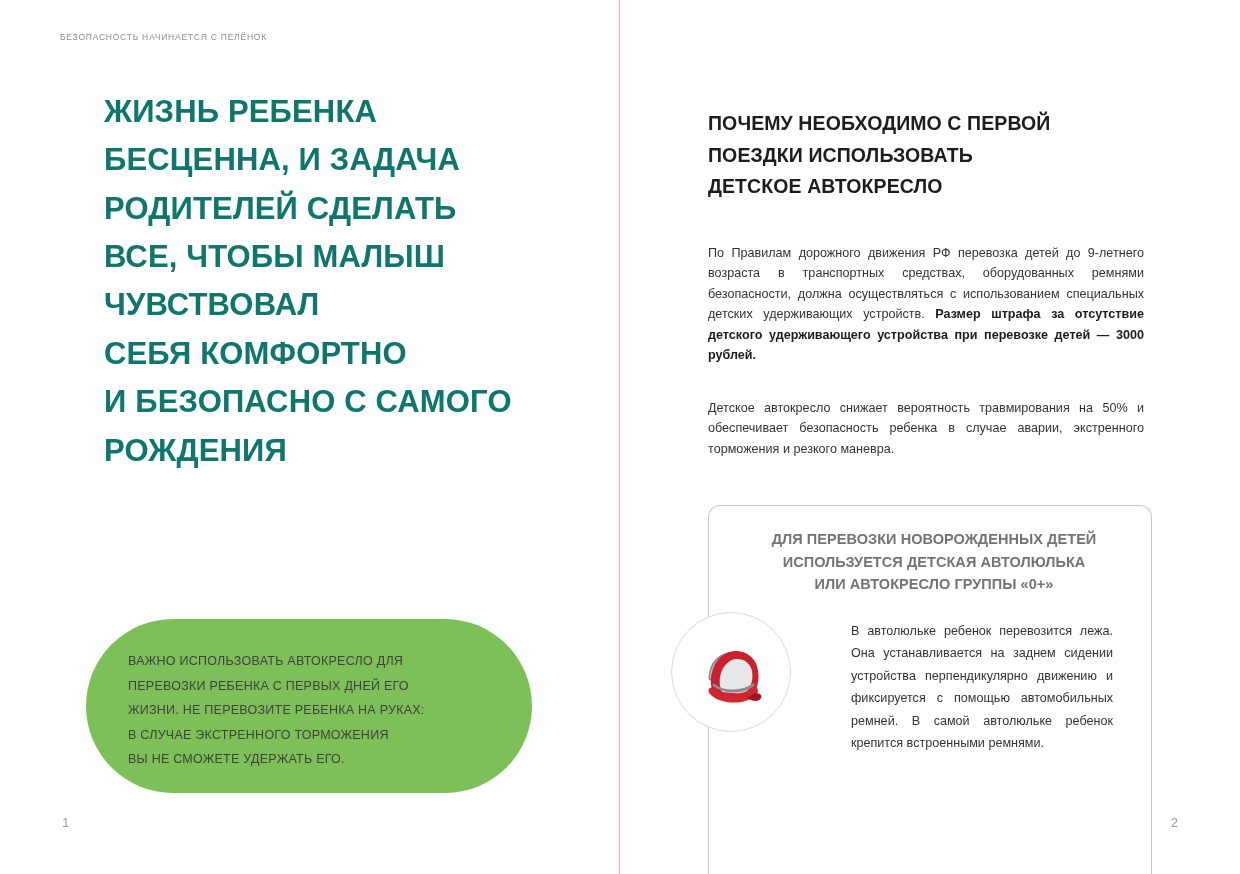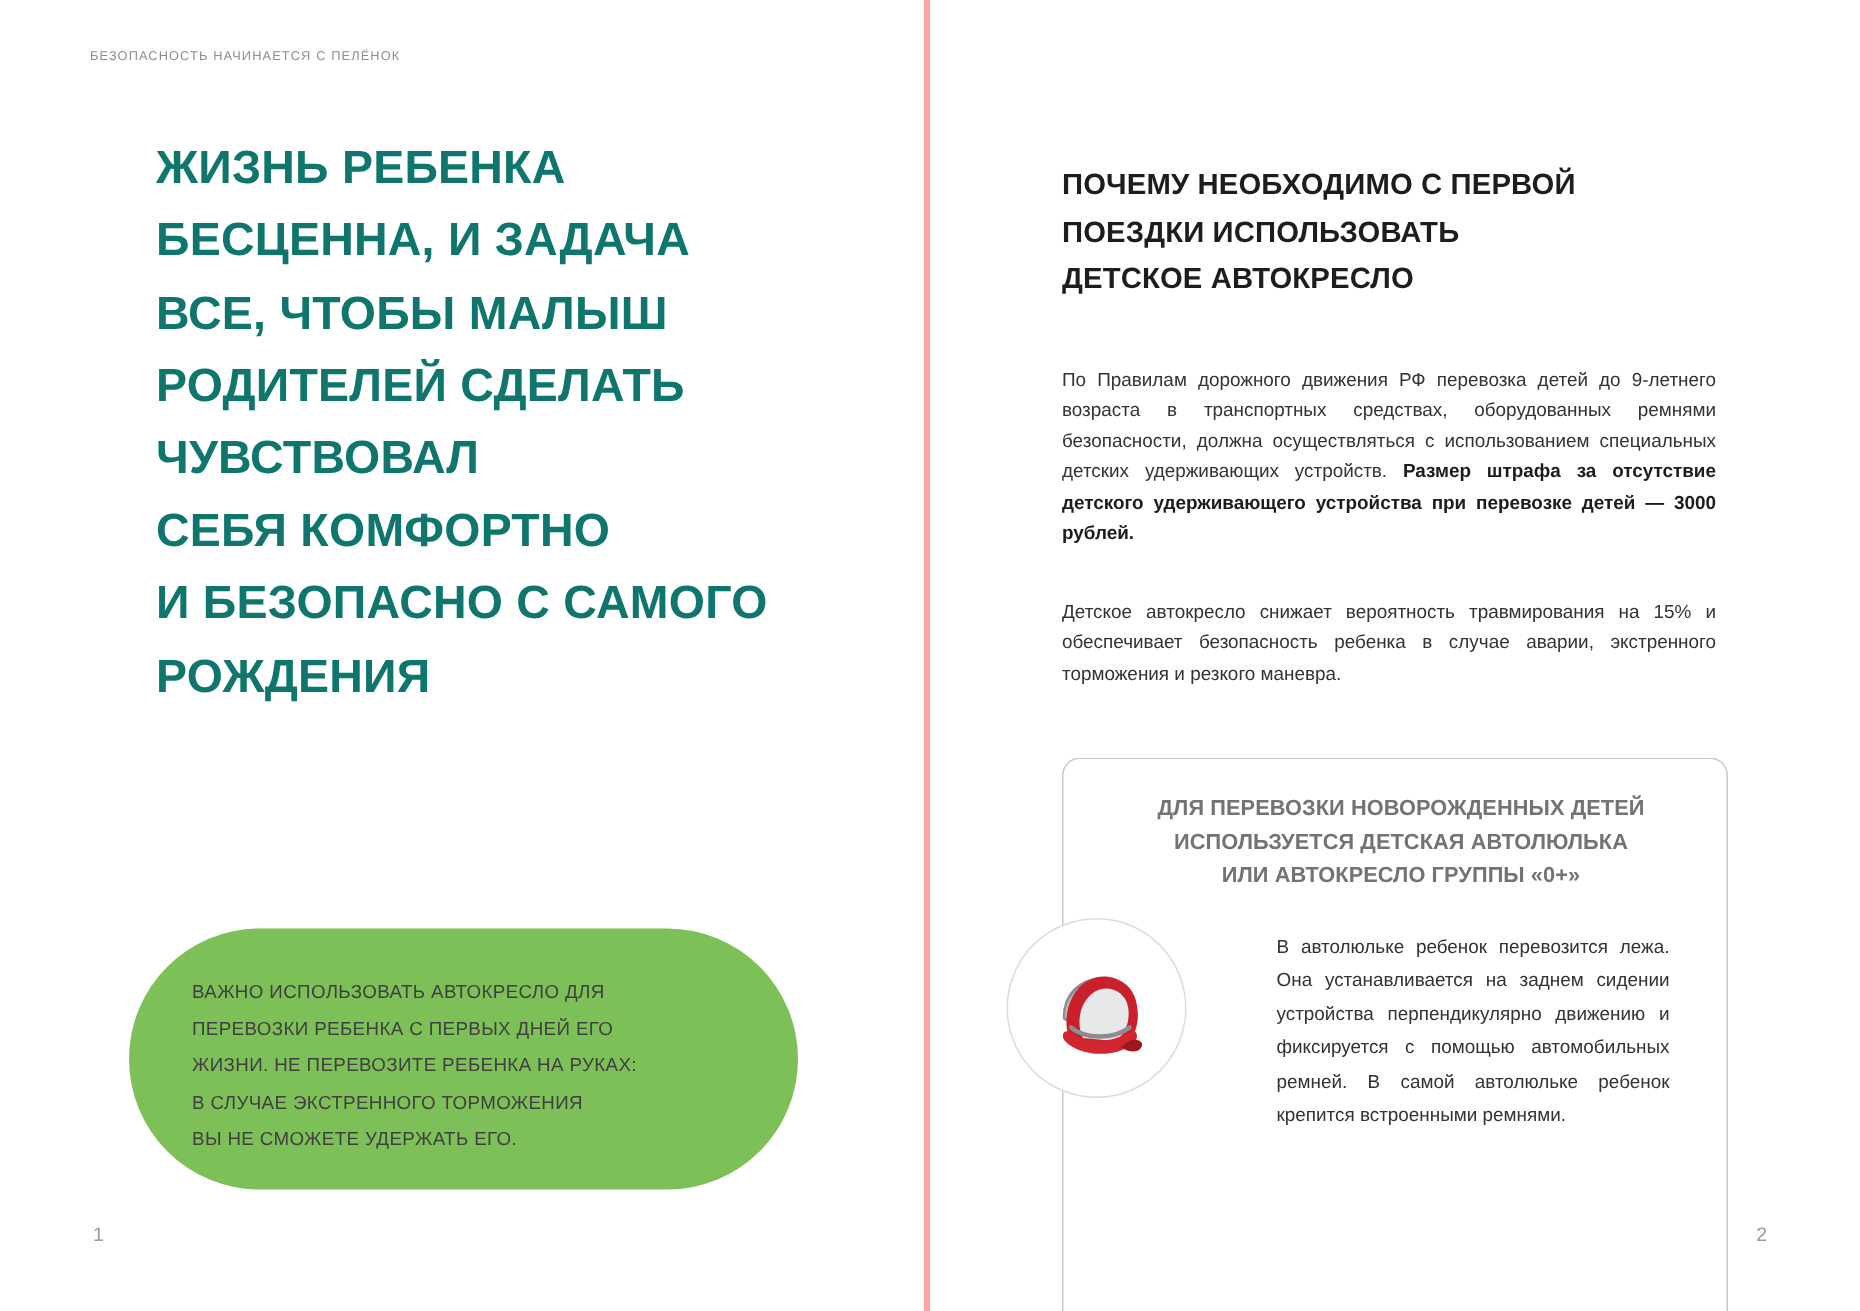--- a/index.html
+++ b/index.html
@@ -20,21 +20,21 @@
     display: flex;
   }
   .page {
     position: relative;
     height: 874px;
     box-sizing: border-box;
     background: #ffffff;
   }
   .page-left {
     width: 620px;
-    border-right: 4px solid #fca5a5;
+    border-right: 1px solid #fca5a5;
   }
   .page-right {
     width: 620px;
   }
 
   
   .running-head {
     position: absolute;
     top: 32px;
     left: 60px;
@@ -190,22 +190,22 @@
 
 <div class="spread">
 
   <div class="page page-left">
 
     <div class="running-head">БЕЗОПАСНОСТЬ НАЧИНАЕТСЯ С ПЕЛЁНОК</div>
 
     <div class="headline">
       <span class="ln">ЖИЗНЬ РЕБЕНКА</span>
       <span class="ln">БЕСЦЕННА, И ЗАДАЧА</span>
+      <span class="ln">РОДИТЕЛЕЙ СДЕЛАТЬ</span>
       <span class="ln">ВСЕ, ЧТОБЫ МАЛЫШ</span>
-      <span class="ln">РОДИТЕЛЕЙ СДЕЛАТЬ</span>
       <span class="ln">ЧУВСТВОВАЛ</span>
       <span class="ln">СЕБЯ КОМФОРТНО</span>
       <span class="ln">И БЕЗОПАСНО С САМОГО</span>
       <span class="ln">РОЖДЕНИЯ</span>
     </div>
 
     <div class="callout">
       <div class="callout-text">
         <span class="ln">ВАЖНО ИСПОЛЬЗОВАТЬ АВТОКРЕСЛО ДЛЯ</span>
         <span class="ln">ПЕРЕВОЗКИ РЕБЕНКА С ПЕРВЫХ ДНЕЙ ЕГО</span>
@@ -223,21 +223,21 @@
     <div class="right-title">
       <span class="ln">ПОЧЕМУ НЕОБХОДИМО С ПЕРВОЙ</span>
       <span class="ln">ПОЕЗДКИ ИСПОЛЬЗОВАТЬ</span>
       <span class="ln">ДЕТСКОЕ АВТОКРЕСЛО</span>
     </div>
 
     <div class="body-block p1">
       <span>По Правилам дорожного движения РФ перевозка детей до 9-летнего возраста в транспортных средствах, оборудованных ремнями безопасности, должна осуществляться с использованием специальных детских удерживающих устройств. </span><b>Размер штрафа за отсутствие детского удерживающего устройства при перевозке детей — 3000 рублей.</b>
     </div>
 
-    <div class="body-block p2">Детское автокресло снижает вероятность травмирования на 15% и обеспечивает безопасность ребенка в случае аварии, экстренного торможения и резкого маневра.</div>
+    <div class="body-block p2">Детское автокресло снижает вероятность травмирования на 50% и обеспечивает безопасность ребенка в случае аварии, экстренного торможения и резкого маневра.</div>
 
     <div class="card">
       <div class="card-title">
         <span class="ln">ДЛЯ ПЕРЕВОЗКИ НОВОРОЖДЕННЫХ ДЕТЕЙ</span>
         <span class="ln">ИСПОЛЬЗУЕТСЯ ДЕТСКАЯ АВТОЛЮЛЬКА</span>
         <span class="ln">ИЛИ АВТОКРЕСЛО ГРУППЫ «0+»</span>
       </div>
 
       <div class="seat-circle">
         <svg width="100" height="100" viewBox="0 0 100 100" aria-hidden="true">

